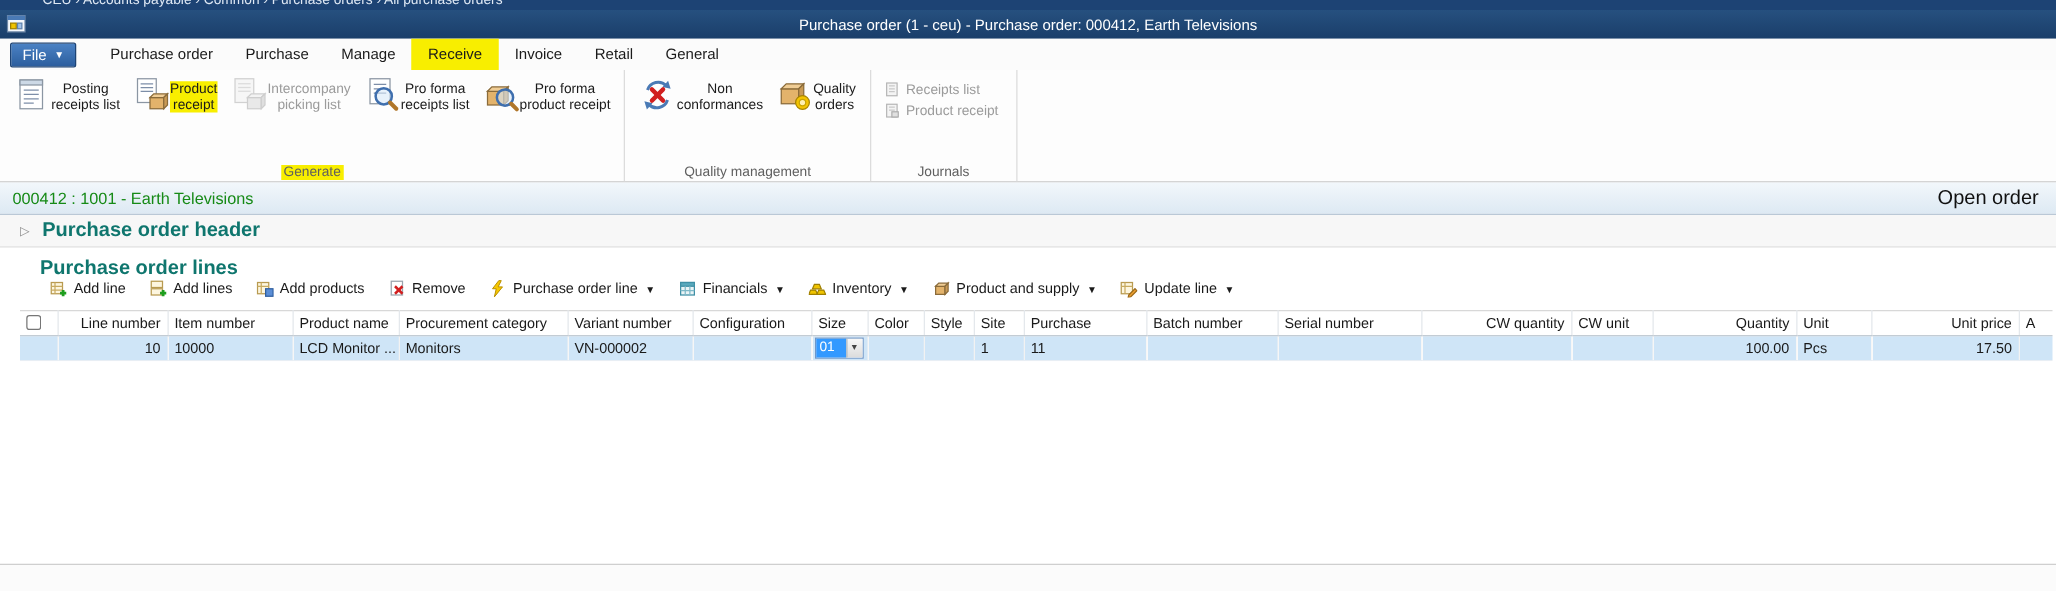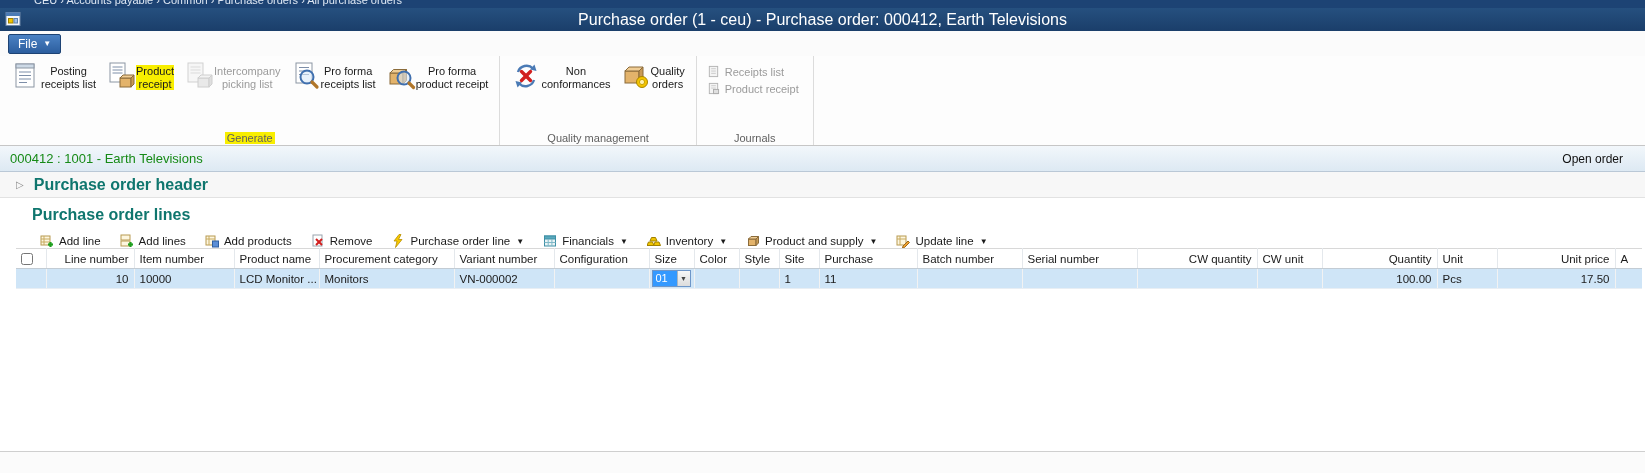--- a/index.html
+++ b/index.html
@@ -3,21 +3,21 @@
 <meta charset="utf-8">
 <style>
 *{margin:0;padding:0;box-sizing:border-box}
 html,body{width:1645px;height:473px}
 body{font-family:"Liberation Sans",sans-serif;background:#fff;position:relative;overflow:hidden;font-size:12px;color:#1a1a1a}
 .band{position:absolute;left:0;right:0}
 .top-strip{top:0;height:8px;background:#1d4374;overflow:hidden}
 .top-strip .crumbs{color:#dfe8f4;font-size:11px;white-space:nowrap;transform:translateY(-6px);padding-left:34px}
 .title-bar{top:8px;height:23px;background:linear-gradient(#26507f,#1a3e6a);display:flex;align-items:center;justify-content:center}
 .title-bar .ticon{position:absolute;left:5px;top:3px;width:16px;height:16px}
-.title-text{color:#fff;font-size:16px}
+.title-text{color:#fff;font-size:12px}
 .tab-row{top:31px;height:25px;background:#fbfbfb;display:flex;align-items:center}
 .file-btn{margin-left:8px;height:20px;padding:0 9px;background:linear-gradient(#4b82c4,#2c5e9e);border:1px solid #1d4374;border-radius:2px;color:#fff;display:flex;align-items:center;gap:6px;font-size:12px;cursor:pointer}
 .file-btn .arr{font-size:8px;line-height:8px}
 .rtabs{display:flex;margin-left:14px}
 .rtab{padding:0 13px;line-height:25px;font-size:12px;cursor:pointer}
 .rtab.hl{background:#f8ee00}
 .ribbon-body{top:56px;height:90px;background:#fdfdfd;border-bottom:1px solid #c6c6c6;display:flex}
 .ribbon-group{position:relative;height:100%;border-right:1px solid #dcdcdc;padding:2px 6px 16px}
 .big-row{display:flex;align-items:flex-start}
 .big-btn{display:flex;flex-direction:row;align-items:center;padding:3px 5px 0;text-align:center;cursor:pointer}
@@ -28,28 +28,28 @@
 .big-btn.disabled{cursor:default}
 .big-btn.disabled .blabel{color:#9b9b9b}
 .big-btn.disabled .bicon{opacity:.6}
 .small-col{display:flex;flex-direction:column;gap:4px;padding:7px 8px 0 4px;min-width:100px}
 .small-btn{display:flex;align-items:center;gap:5px;font-size:11px;color:#9b9b9b;cursor:default}
 .small-btn .sicon,.small-btn .sicon svg{width:13px;height:13px}
 .group-label{position:absolute;bottom:1px;left:0;right:0;text-align:center;font-size:11px;color:#5f5f5f}
 .group-label .hl{background:#f8ee00;padding:0 2px}
 .record-bar{top:146px;height:26px;background:linear-gradient(#f2f7fb,#dde9f3);border-bottom:1px solid #bac8d6;display:flex;align-items:center}
 .record-title{margin-left:10px;color:#168a16;font-size:13px}
-.record-status{margin-left:auto;margin-right:22px;color:#111;font-size:12px}
+.record-status{margin-left:auto;margin-right:14px;color:#111;font-size:16px}
 .po-header-row{top:172px;height:26px;background:#f7f7f7;border-bottom:1px solid #e2e2e2;display:flex;align-items:center;cursor:pointer}
 .expander{margin-left:16px;color:#8c8c8c;font-size:10px}
 .po-header-row .section-title{margin-left:10px}
 .section-title{font-weight:bold;font-size:16px;color:#0f766e}
 .lines-band{top:198px;height:26px;display:flex;align-items:flex-end}
 .lines-band .section-title{margin-left:32px}
-.toolbar{top:224px;height:24px;display:flex;align-items:flex-end;padding-left:40px;gap:19px}
+.toolbar{top:224px;height:24px;display:flex;align-items:flex-start;padding-left:40px;gap:19px}
 .tb-item{display:flex;align-items:center;gap:5px;font-size:11.5px;cursor:pointer;white-space:nowrap}
 .tb-item .ticon14,.tb-item .ticon14 svg{width:14px;height:14px}
 .tb-item .dd{font-size:8px;margin-left:1px}
 .grid-wrap{position:absolute;top:248px;left:16px;width:1626px;overflow:hidden}
 table{border-collapse:collapse;table-layout:fixed;width:1639px}
 th,td{height:20px;padding:0 5px;font-size:11.5px;font-weight:normal;white-space:nowrap;overflow:hidden;text-align:left}
 th{border-top:1px solid #d8d8d8;border-bottom:1px solid #c3ccd4;border-right:1px solid #e4e8ec;cursor:pointer}
 td{border-right:1px solid rgba(0,0,0,.05);border-bottom:1px solid #e8eef4}
 th.r,td.r{text-align:right}
 tbody tr.selected{background:#cfe5f7}
@@ -75,20 +75,29 @@
         <rect x="9" y="7.5" width="3.5" height="4.5" fill="#9fc0e8" stroke="#5f82ad"></rect>
       </svg></span>
   <span class="title-text">Purchase order (1 - ceu) - Purchase order: 000412, Earth Televisions</span>
 </div>
 
 <div class="band tab-row">
   <div class="file-btn">
     <span>File</span>
     <span class="arr">▼</span>
   </div>
+  <div class="rtabs">
+      <div class="rtab">Purchase order</div>
+      <div class="rtab">Purchase</div>
+      <div class="rtab">Manage</div>
+      <div class="rtab hl">Receive</div>
+      <div class="rtab">Invoice</div>
+      <div class="rtab">Retail</div>
+      <div class="rtab">General</div>
+    </div>
 </div>
 
 <div class="band ribbon-body">
     <div class="ribbon-group">
       <div class="big-row">
         <div class="big-btn">
           <span class="bicon"><svg viewBox="0 0 30 30">
               <rect x="5" y="3" width="18" height="23" fill="#fff" stroke="#8b96a3"></rect>
               <rect x="5" y="3" width="18" height="4" fill="#cdd9e6" stroke="#8b96a3"></rect>
               <g stroke="#7d8ea8">

